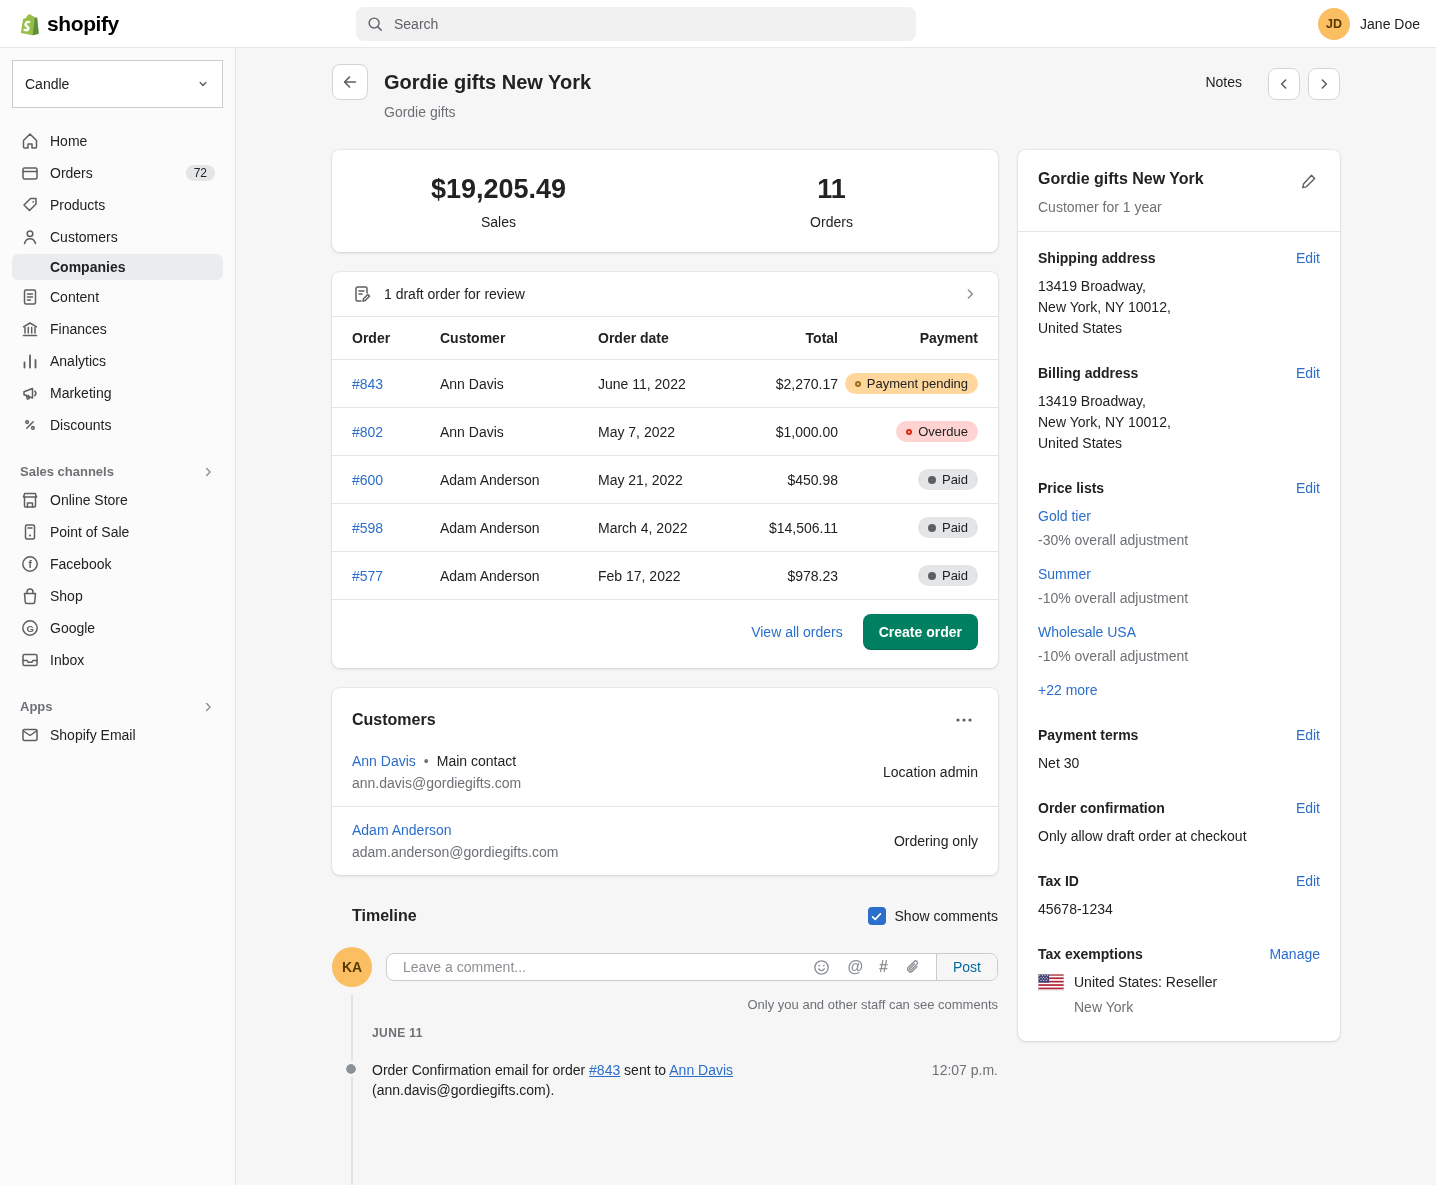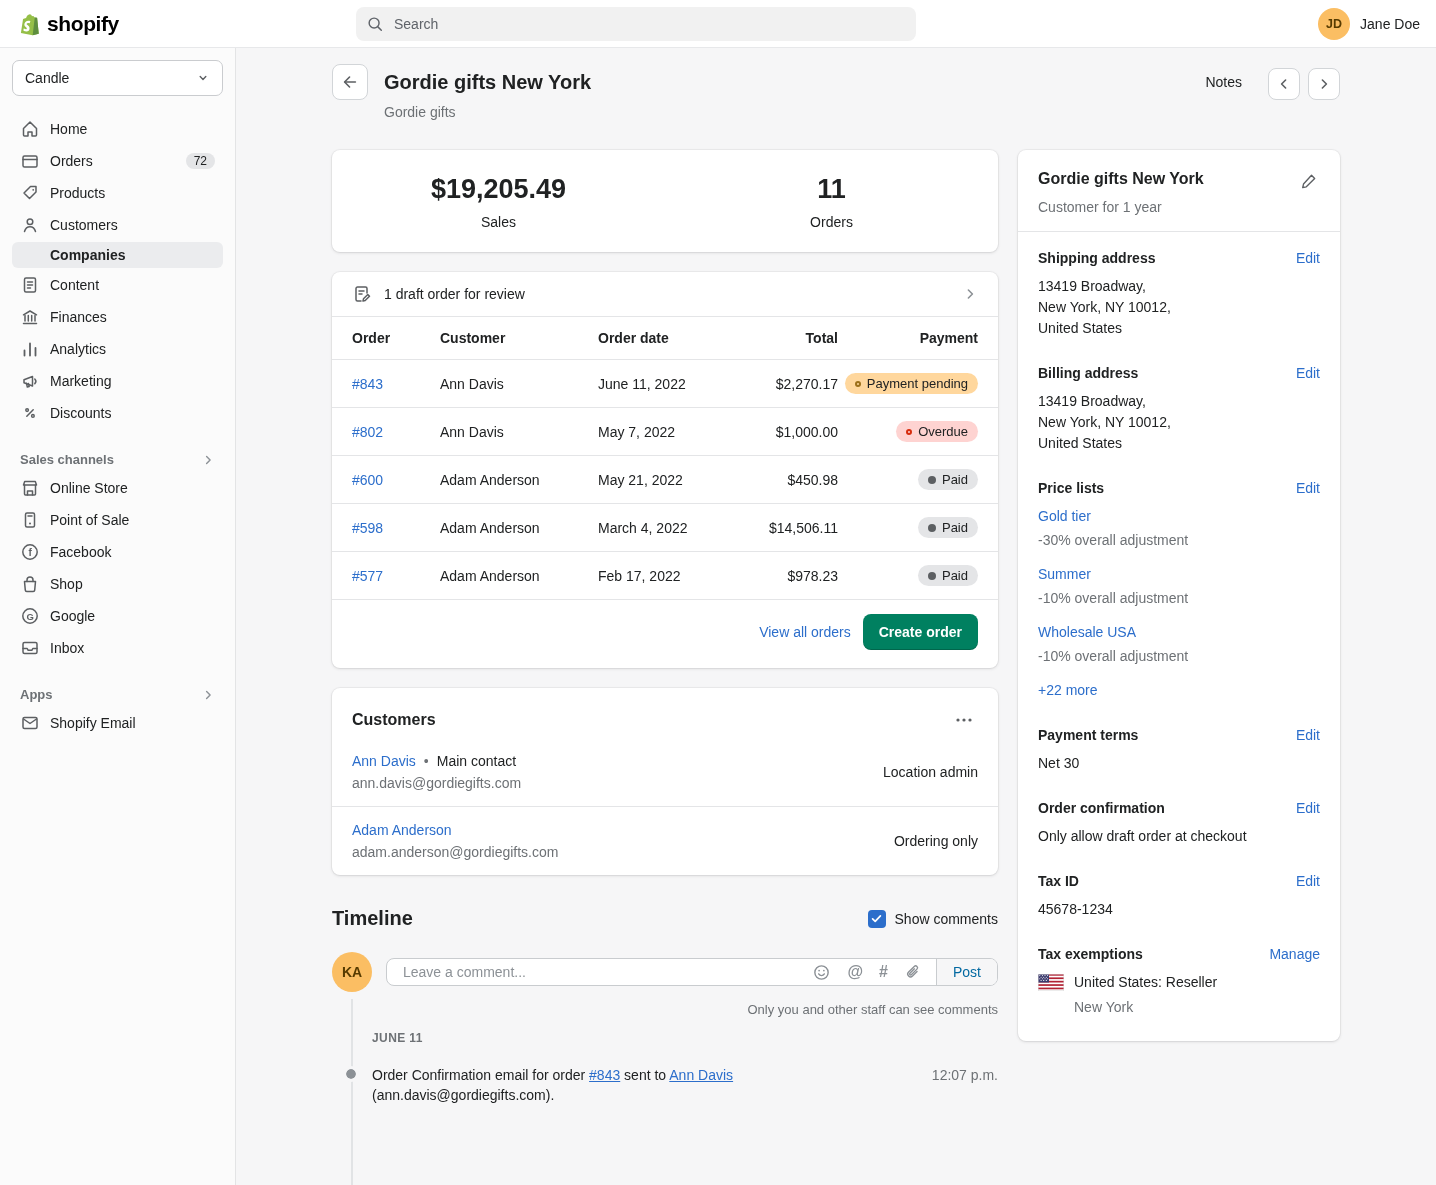--- a/index.html
+++ b/index.html
@@ -19,21 +19,21 @@
   .search { width:560px; margin-left:120px; height:34px; background:#f1f1f1; border-radius:8px; display:flex; align-items:center; gap:8px; padding:0 10px; }
   .search input { border:none; background:transparent; outline:none; font:inherit; width:100%; color:#202223; }
   .search input::placeholder { color:#5f6369; }
   .topbar-user { margin-left:auto; display:flex; align-items:center; gap:10px; cursor:pointer; }
   .avatar { width:32px; height:32px; border-radius:50%; background:#fbbe63; color:#573b00; display:flex; align-items:center; justify-content:center; font-weight:700; font-size:12.5px; flex-shrink:0; }
   .avatar.lg { width:40px; height:40px; font-size:14px; }
 
   
   .frame { display:flex; height:1137px; }
   .sidebar { width:236px; flex-shrink:0; background:#fbfbfb; border-right:1px solid #e3e4e5; padding:12px 12px 0; }
-  .store-select { height:36px; background:#fff; border:1px solid #cacccf; border-radius:7px; display:flex; align-items:center; justify-content:space-between; padding:0 12px; margin-bottom:18px; cursor:pointer; }
+  .store-select { height:48px; background:#fff; border:1px solid #cacccf; border-radius:0; display:flex; align-items:center; justify-content:space-between; padding:0 12px; margin-bottom:18px; cursor:pointer; }
   .nav-item { display:flex; align-items:center; gap:10px; padding:5px 8px; border-radius:6px; font-weight:500; color:#202223; margin-bottom:2px; cursor:pointer; }
   .nav-item.active { background:#ebecee; font-weight:700; }
   .nav-item.sub { padding-left:38px; }
   .nav-icon { width:20px; height:20px; display:flex; align-items:center; justify-content:center; flex-shrink:0; }
   .nav-badge { margin-left:auto; background:#e4e5e7; border-radius:10px; font-size:12px; padding:1px 8px; font-weight:500; }
   .nav-section { display:flex; align-items:center; justify-content:space-between; padding:6px 8px; margin-top:18px; color:#6d7175; font-size:13px; font-weight:600; cursor:pointer; }
 
   
   .main { flex:1; overflow:hidden; }
   .container { width:1008px; margin:0 auto; padding-top:16px; }
@@ -64,38 +64,38 @@
   .t-row { border-bottom:1px solid #e4e5e7; }
   .t-row:last-of-type { border-bottom:none; }
   .cell-r { text-align:right; }
   .badge { display:inline-flex; align-items:center; gap:6px; border-radius:12px; padding:3px 10px; font-size:13px; background:#e4e5e7; white-space:nowrap; }
   .badge .pip { border-radius:50%; flex-shrink:0; }
   .badge.default .pip { width:8px; height:8px; background:#5c5f62; }
   .badge.warning { background:#ffd79d; }
   .badge.warning .pip { width:6px; height:6px; border:2px solid #9c6f19; background:transparent; }
   .badge.critical { background:#fed3d1; }
   .badge.critical .pip { width:6px; height:6px; border:2px solid #d72c0d; background:transparent; }
-  .orders-footer { display:flex; justify-content:flex-end; align-items:center; gap:12px; padding:14px 20px 18px; }
+  .orders-footer { display:flex; justify-content:flex-end; align-items:center; gap:20px; padding:14px 20px 18px; }
   .btn-primary { background:#008060; color:#fff; border:none; border-radius:8px; padding:10px 16px; font:inherit; font-weight:600; cursor:pointer; box-shadow:inset 0 -1px 0 rgba(0,0,0,.2); }
 
   
   .cust-head { display:flex; align-items:center; justify-content:space-between; padding:18px 20px 4px; }
   .cust-title { font-size:16px; font-weight:600; }
   .dots-btn { background:none; border:none; cursor:pointer; padding:4px; }
   .cust-row { display:flex; align-items:center; padding:15px 20px; }
   .cust-row + .cust-row { border-top:1px solid #e4e5e7; }
   .cust-info { flex:1; }
   .cust-name-line { display:flex; align-items:center; gap:8px; }
   .cust-sep { color:#6d7175; }
   .cust-email { color:#6d7175; margin-top:6px; }
   .cust-role { color:#202223; }
 
   
   .timeline-head { display:flex; align-items:center; justify-content:space-between; margin-top:12px; }
-  .tl-title { font-size:20px; font-weight:600; }
+  .tl-title { font-size:16px; font-weight:600;margin-left:20px; }
   .show-comments { display:flex; align-items:center; gap:9px; cursor:pointer; }
   .checkbox { width:18px; height:18px; border-radius:4px; background:#2c6ecb; display:flex; align-items:center; justify-content:center; }
   .comment-row { display:flex; align-items:center; gap:14px; margin-top:22px; }
   .comment-box { flex:1; height:28px; background:#fff; border:1px solid #c9cccf; border-radius:8px; display:flex; align-items:center; padding-left:14px; overflow:hidden; }
   .comment-box input { flex:1; border:none; outline:none; background:transparent; font:inherit; color:#202223; }
   .comment-box input::placeholder { color:#8c9196; }
   .comment-icons { display:flex; align-items:center; gap:16px; padding:0 14px; color:#8c9196; }
   .glyph-ic { font-size:16px; font-weight:600; color:#8c9196; line-height:1; cursor:pointer; }
   .post-btn { align-self:stretch; display:flex; align-items:center; padding:0 16px; border-left:1px solid #c9cccf; background:#f6f6f7; color:#0369a1; font-weight:500; cursor:default; }
   .tl-note { text-align:right; color:#6d7175; font-size:13px; margin-top:10px; }

